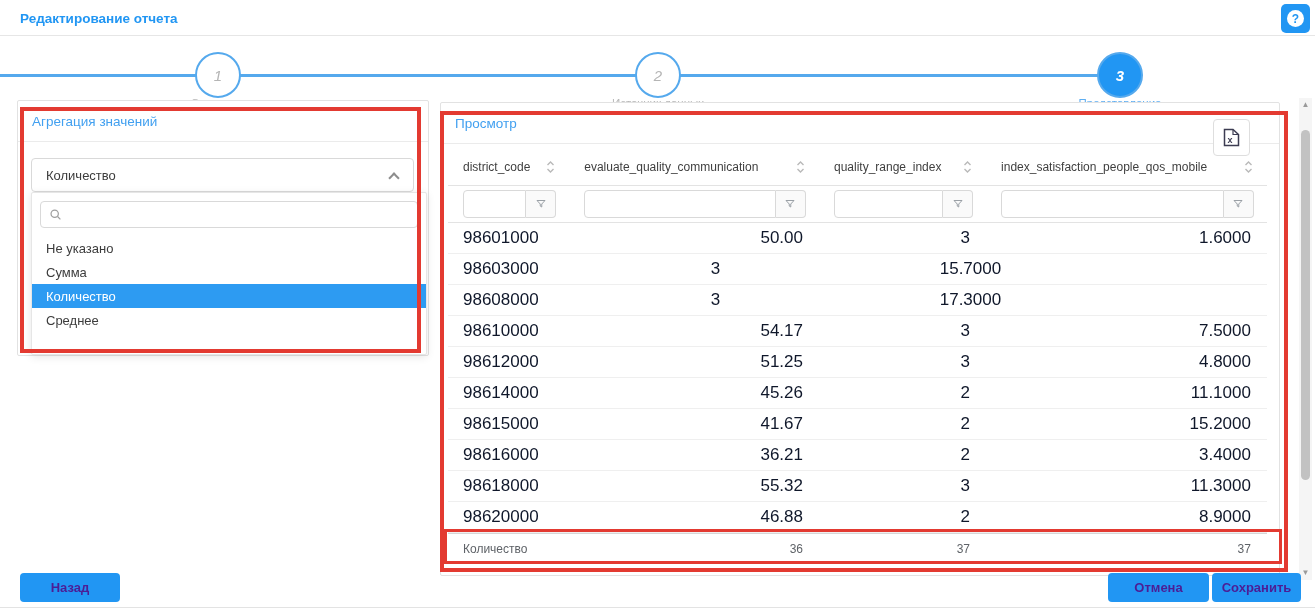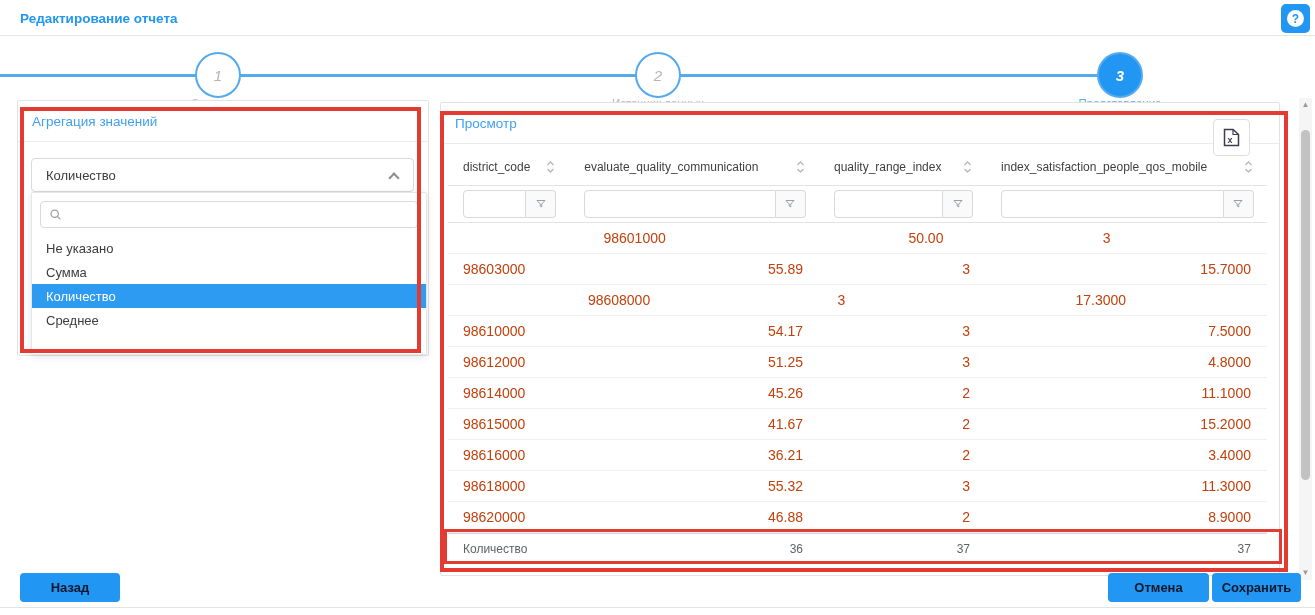--- a/index.html
+++ b/index.html
@@ -43,21 +43,21 @@
   .option.selected { background:#2d9bf2; color:#fff; }
 
   
   #preview-card { left:440px; top:102px; width:840px; height:474px; }
   .export-btn { position:absolute; right:29px; top:16px; width:37px; height:37px; border:1px solid #dedede; border-radius:4px;
                 background:#fff; display:flex; align-items:center; justify-content:center; cursor:pointer; }
   .table { position:absolute; left:7px; top:46px; right:12px; }
   .trow { display:flex; align-items:center; }
   .thead { height:37px; border-bottom:1px solid #e3e3e3; }
   .tfilter { height:37px; border-bottom:1px solid #e3e3e3; }
-  .tdata { height:31px; border-bottom:1px solid #efefef; font-size:14px; color:#c2410c;justify-content:center; }
+  .tdata { height:31px; border-bottom:1px solid #efefef; font-size:17px; color:#0f172a; }
   .tsummary { height:31px; border-top:1px solid #d6d6d6; border-bottom:1px solid #e3e3e3; font-size:12px; color:#5f6368; }
   .c1 { width:14.8%; } .c2 { width:30.5%; } .c3 { width:20.4%; } .c4 { width:34.3%; }
   .hcell { display:flex; align-items:center; justify-content:space-between; padding:0 14px 0 15px;
            font-size:12px; font-weight:normal; color:#3f3f3f; }
   .fcell { display:flex; align-items:center; padding:0 13px 0 15px; }
   .fcell input { flex:1; min-width:0; height:28px; border:1px solid #d9d9d9; border-radius:4px 0 0 4px; outline:none; padding:0 6px;
                  font-family:"Liberation Sans",sans-serif; }
   .funnel-btn { width:30px; height:28px; border:1px solid #d9d9d9; border-left:none; border-radius:0 4px 4px 0; background:#fafafa;
                 display:flex; align-items:center; justify-content:center; cursor:pointer; }
   .dcell { padding:0 16px 0 15px; }
@@ -68,21 +68,21 @@
   #red-left { left:20px; top:107px; width:401px; height:246px; }
   #red-right { left:440px; top:111px; width:848px; height:461px; }
   #red-summary { left:444px; top:529px; width:838px; height:35px; border-width:3px; }
 
   
   .vscroll { position:absolute; left:1299px; top:98px; width:13px; height:482px; background:#f5f5f5; }
   .vscroll .arrow { position:absolute; left:0; width:13px; text-align:center; font-size:8px; color:#9a9a9a; line-height:10px; }
   .vthumb { position:absolute; left:2px; top:32px; width:9px; height:350px; background:#c2c2c2; border-radius:5px; }
 
   
-  .btn { position:absolute; top:573px; height:29px; background:#2196f3; color:#0f172a; font-size:13px; font-weight:bold;
+  .btn { position:absolute; top:573px; height:29px; background:#2196f3; color:#4c1d95; font-size:13px; font-weight:bold;
          border:none; border-radius:4px; cursor:pointer; font-family:"Liberation Sans",sans-serif; }
   #btn-back { left:20px; width:100px; }
   #btn-cancel { left:1108px; width:101px; }
   #btn-save { left:1212px; width:89px; }
   .bottom-divider { position:absolute; left:0; top:607px; width:1315px; height:1px; background:#e3e3e3; }
 
   .sort-icon svg, .funnel-btn svg { display:block; }
 </style>
 </head>
 <body>
@@ -217,24 +217,24 @@
               </svg>
             </span>
         </div>
       </div>
 
       <div id="table-body">
           <div class="trow tdata">
       <div class="dcell c1">98601000</div>
       <div class="dcell c2 num">50.00</div>
       <div class="dcell c3 num">3</div>
+      <div class="dcell c4 num">1.6000</div>
     </div>
           <div class="trow tdata">
       <div class="dcell c1">98603000</div>
-      <div class="dcell c2 num">55.89</div>
       <div class="dcell c3 num">3</div>
       <div class="dcell c4 num">15.7000</div>
     </div>
           <div class="trow tdata">
       <div class="dcell c1">98608000</div>
       <div class="dcell c3 num">3</div>
       <div class="dcell c4 num">17.3000</div>
     </div>
           <div class="trow tdata">
       <div class="dcell c1">98610000</div>

